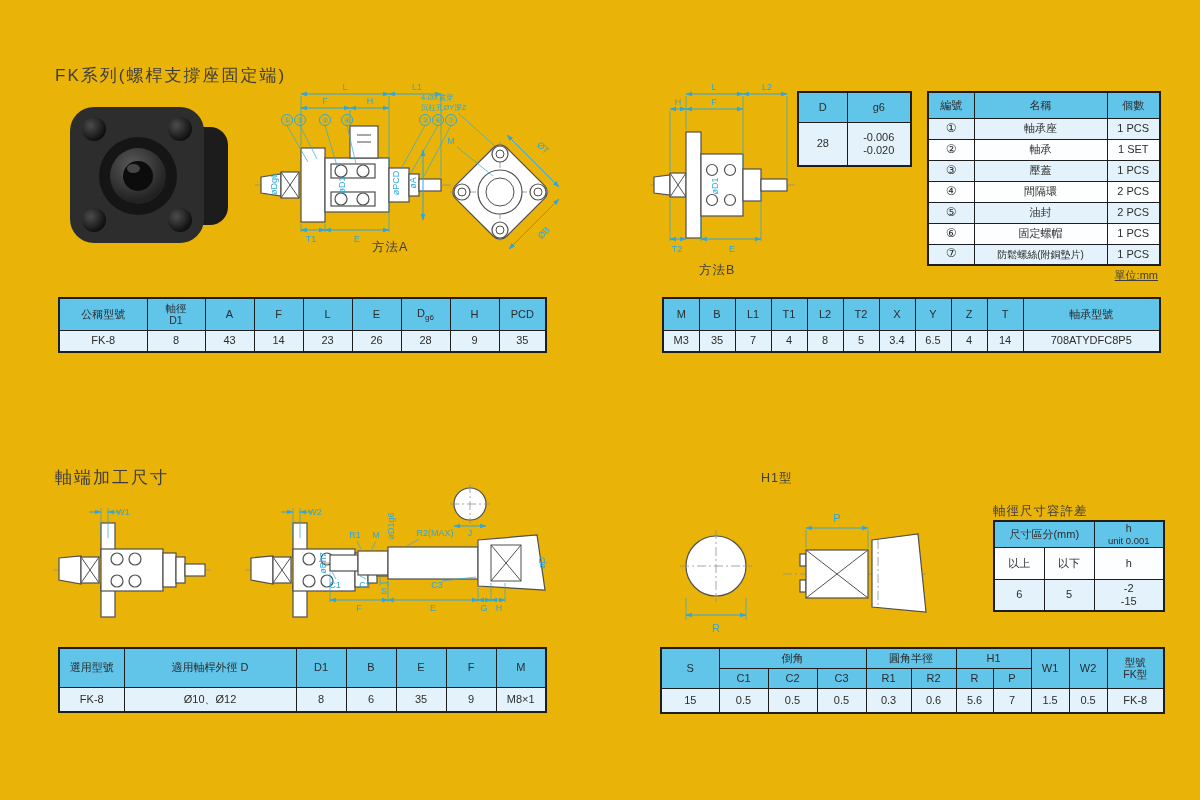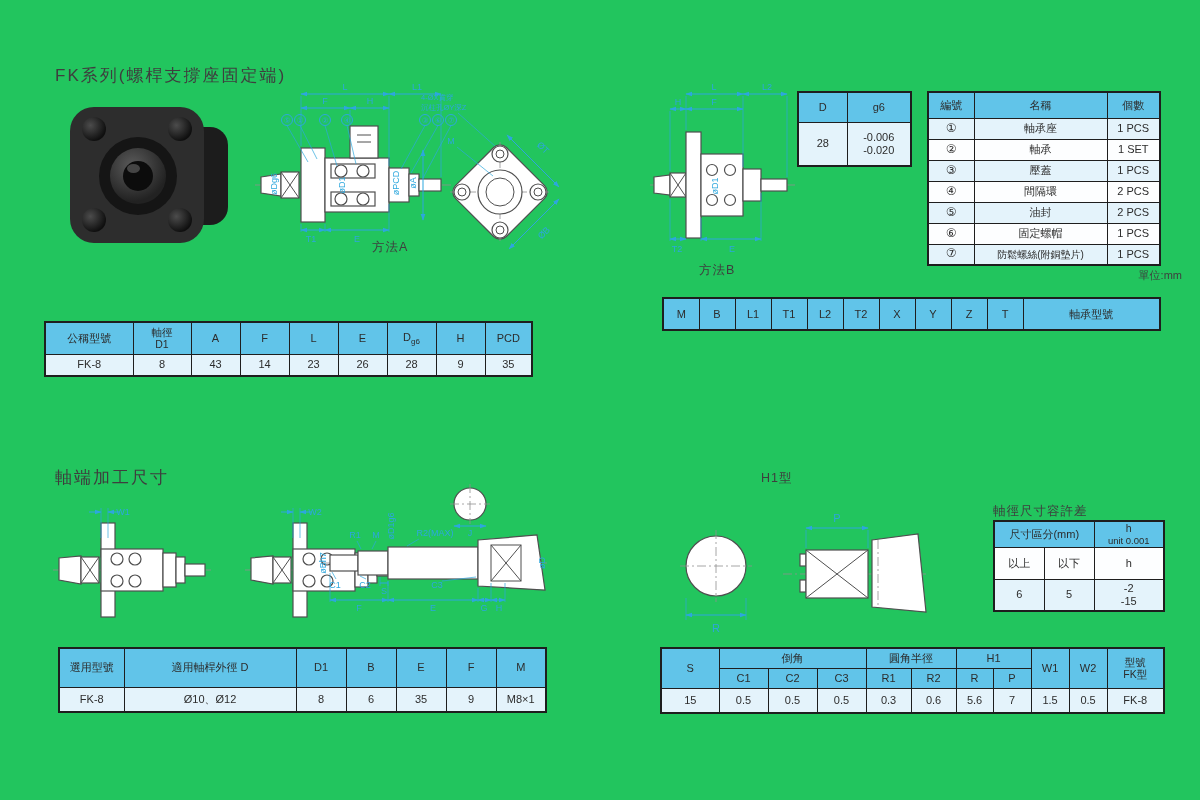--- a/index.html
+++ b/index.html
@@ -1,17 +1,17 @@
 <!DOCTYPE html>
 <html><head>
 <meta charset="utf-8">
 <style>
   html,body{margin:0;padding:0;background:#fff;}
   body{font-family:"Liberation Sans","DejaVu Sans",sans-serif;}
-  #canvas{position:relative;width:1200px;height:800px;background:#22c55e;overflow:hidden;}
+  #canvas{position:relative;width:1200px;height:800px;background:#eab308;overflow:hidden;}
   .title{position:absolute;font-size:17px;color:#3e3e3e;letter-spacing:2px;}
   .caption{position:absolute;font-size:12.5px;color:#3e3e3e;letter-spacing:1px;}
   .small-note{position:absolute;font-size:11px;color:#3e3e3e;}
   table{position:absolute;border-collapse:collapse;table-layout:fixed;background:#fff;border:2px solid #1e1e1e;}
   th,td{border:1px solid #1e1e1e;font-weight:normal;text-align:center;vertical-align:middle;
         font-size:11px;color:#2c2c2c;padding:0;line-height:1.15;overflow:hidden;}
   .hd{background:#61c4e9;}
   .pale{background:#e4f3fb;}
   .wht{background:#fdfeff;}
   .two-line{font-size:10.5px;line-height:1.2;}
@@ -38,21 +38,21 @@
   .co{font-size:7.5px;fill:#2da7dd;text-anchor:middle;}
   svg{position:absolute;overflow:visible;}
 </style>
 </head>
 <body>
 
 <div id="canvas">
 
   <div class="title" style="left:55px;top:64px;">FK系列(螺桿支撐座固定端)</div>
   <div class="title" style="left:55px;top:466px;text-align:right;">軸端加工尺寸</div>
-  <div class="small-note" style="left:1082px;top:268px;width:100px;text-align:right;">單位:mm</div>
+  <div class="small-note" style="left:1058px;top:268px;width:100px;text-align:right;text-decoration:underline;">單位:mm</div>
 
   <div class="photo">
     <div class="ph-boss"></div>
     <div class="ph-flange">
       <div class="ph-screw" style="left:12px;top:10px;"></div>
       <div class="ph-screw" style="left:98px;top:10px;"></div>
       <div class="ph-screw" style="left:12px;top:101px;"></div>
       <div class="ph-screw" style="left:98px;top:101px;"></div>
       <div class="ph-c1"></div>
       <div class="ph-c2"></div>
@@ -278,21 +278,21 @@
       <td class="wht">1 PCS</td>
     </tr>
     <tr style="height:21px;">
       <td class="pale" style="font-size:12px;">⑦</td>
       <td class="pale" style="font-size:10px;">防鬆螺絲(附銅墊片)</td>
       <td class="pale">1 PCS</td>
     </tr>
   </tbody>
     </table>
 
-  <table style="left:44px;top:297px;width:487px;margin-top:24px;">
+  <table style="left:58px;top:297px;width:487px;">
     <colgroup>
       <col style="width:88px">
         <col style="width:58px">
         <col style="width:49px">
         <col style="width:49px">
       <col style="width:49px">
         <col style="width:49px">
         <col style="width:49px">
         <col style="width:49px">
         <col style="width:47px">
@@ -346,20 +346,33 @@
       <th class="hd">B</th>
       <th class="hd">L1</th>
       <th class="hd">T1</th>
       <th class="hd">L2</th>
       <th class="hd">T2</th>
       <th class="hd">X</th>
       <th class="hd">Y</th>
       <th class="hd">Z</th>
       <th class="hd">T</th>
       <th class="hd">軸承型號</th>
+    </tr>
+    <tr style="height:22px;">
+      <td class="pale">M3</td>
+      <td class="pale">35</td>
+      <td class="pale">7</td>
+      <td class="pale">4</td>
+      <td class="pale">8</td>
+      <td class="pale">5</td>
+      <td class="pale">3.4</td>
+      <td class="pale">6.5</td>
+      <td class="pale">4</td>
+      <td class="pale">14</td>
+      <td class="pale">708ATYDFC8P5</td>
     </tr>
   </tbody>
     </table>
 
   <svg style="left:45px;top:478px;" width="505" height="155" viewBox="0 0 505 155">
     <defs>
       <marker id="aS" viewBox="0 0 10 10" refX="9" refY="5" markerWidth="7" markerHeight="7" orient="auto-start-reverse">
         <path d="M0,1.5 L10,5 L0,8.5 z" fill="#2da7dd"></path>
       </marker>
       <g id="asm">

